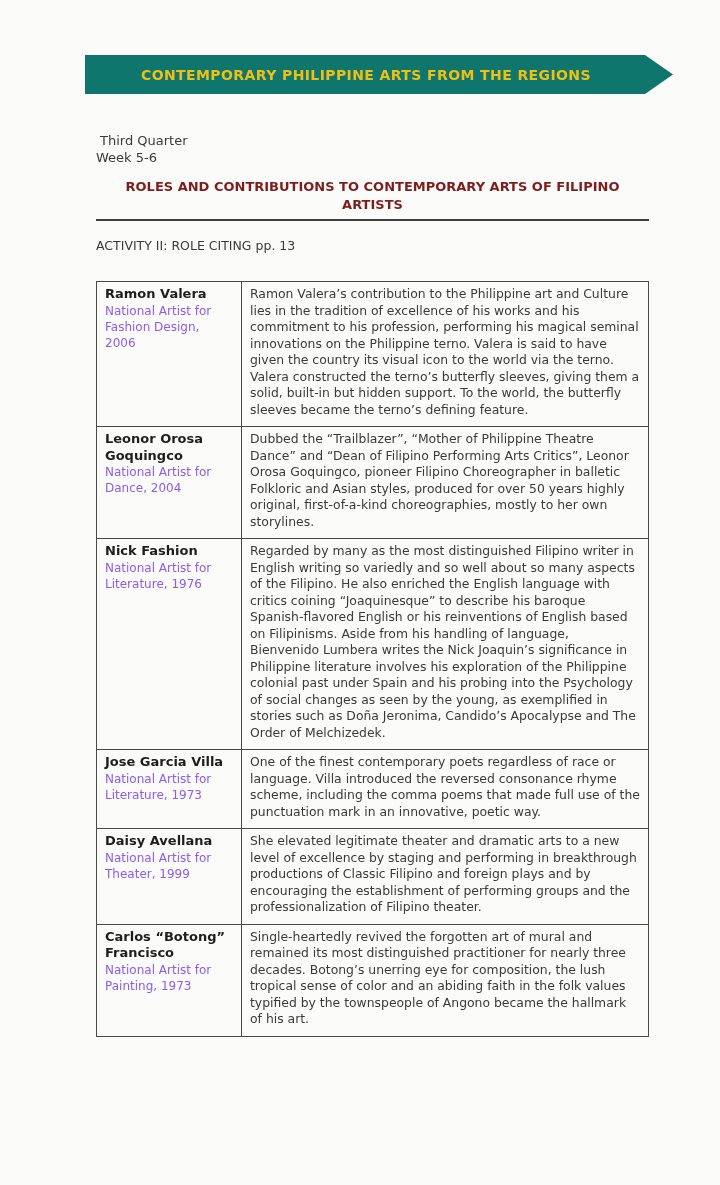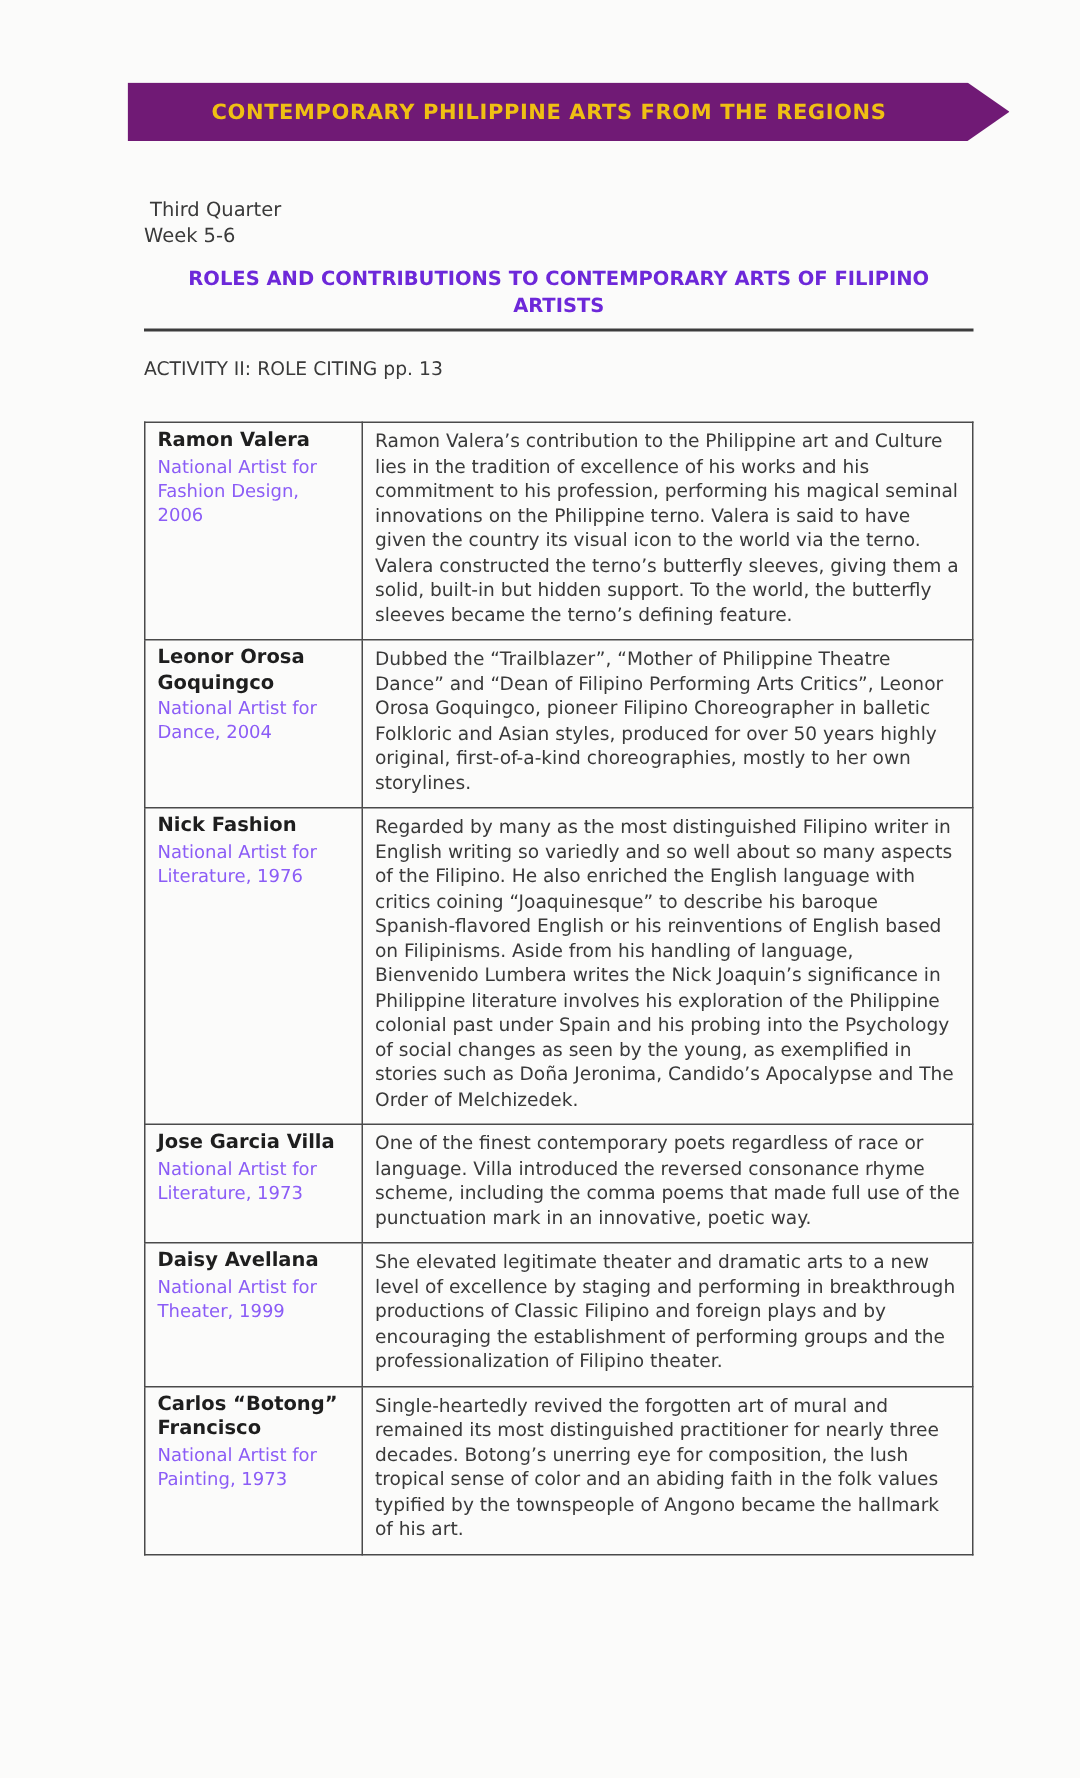--- a/index.html
+++ b/index.html
@@ -11,21 +11,21 @@
     position: relative;
     overflow: hidden;
   }
   .page { position: absolute; inset: 0; }
 
   
   .banner {
     position: absolute;
     left: 85px; top: 55px;
     width: 588px; height: 39px;
-    background: #701a75;
+    background: #0f766e;
     clip-path: polygon(0 0, calc(100% - 28px) 0, 100% 50%, calc(100% - 28px) 100%, 0 100%);
     display: flex; align-items: center; justify-content: center;
   }
   .banner-text {
     color: #efbf13;
     font-weight: bold;
     font-size: 14px;
     letter-spacing: 0.4px;
     padding-right: 26px;
     white-space: nowrap;
@@ -37,21 +37,21 @@
     width: 553px;
   }
   .quarter { font-size: 13px; line-height: 17px; padding-left: 4px; }
   .week    { font-size: 13px; line-height: 17px; }
 
   .doc-title {
     margin-top: 12px;
     font-size: 13px;
     font-weight: bold;
     text-align: center;
-    color: #6d28d9;
+    color: #7f1d1d;
     line-height: 18px;
     padding: 0 26px 5px 26px;
     border-bottom: 2px solid #3c3c3c;
   }
 
   .activity {
     margin-top: 17px;
     font-size: 12.5px;
     line-height: 16px;
   }

